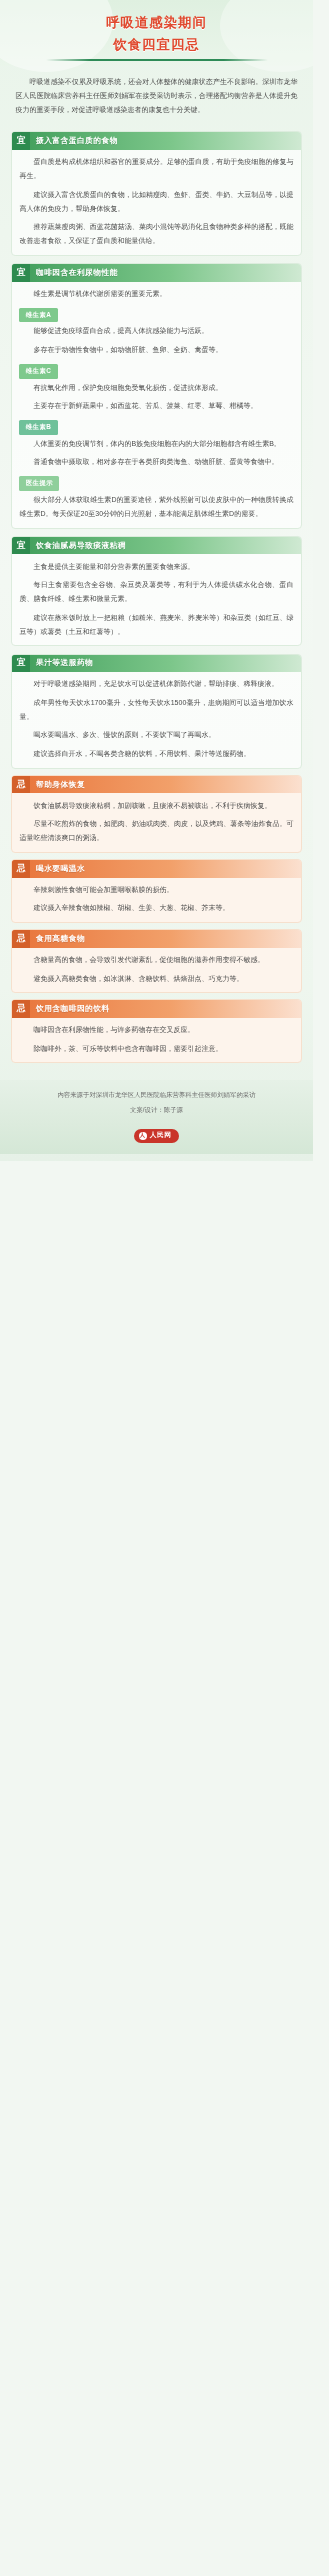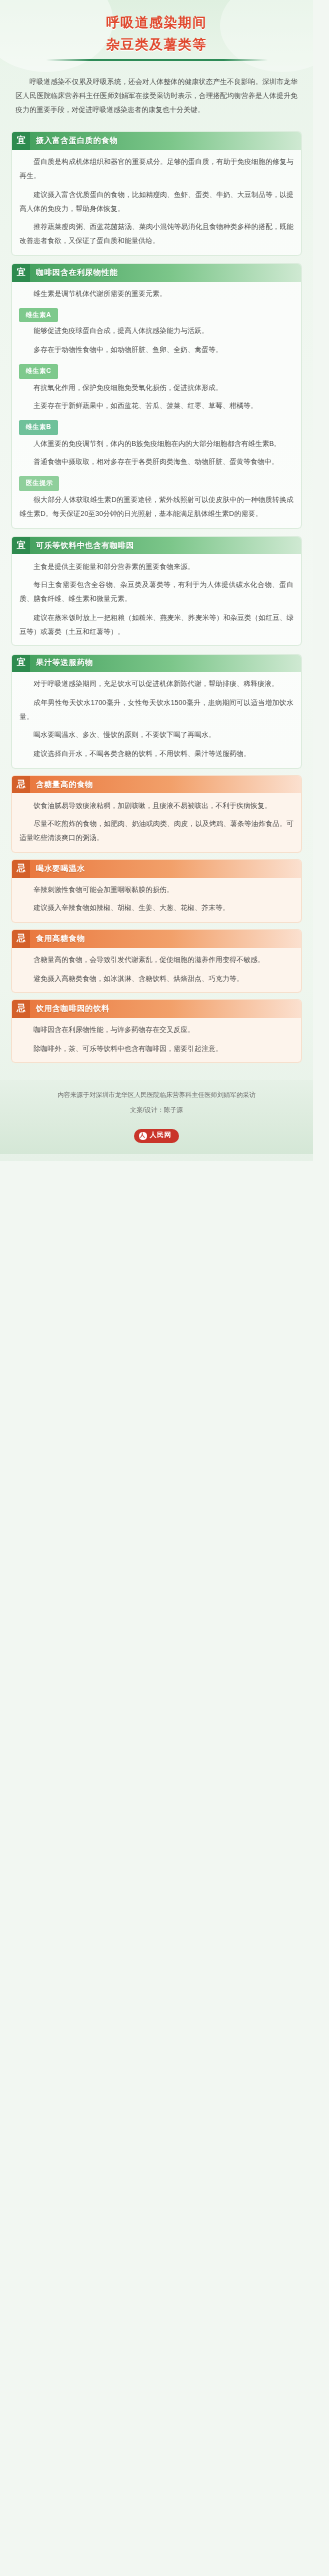--- a/index.html
+++ b/index.html
@@ -190,21 +190,21 @@
   .spacer { height: 5.2px; }
 </style>
 </head>
 <body>
 
 <div class="page">
 
   <div class="header">
     <div class="title-wrap">
       <div class="title-main">呼吸道感染期间</div>
-      <div class="title-sub">杂豆类及薯类等</div>
+      <div class="title-sub">饮食四宜四忌</div>
       <div class="title-rule"></div>
     </div>
   </div>
 
   <div class="intro">
     <p>呼吸道感染不仅累及呼吸系统，还会对人体整体的健康状态产生不良影响。深圳市龙华区人民医院临床营养科主任医师刘娟军在接受采访时表示，合理搭配均衡营养是人体提升免疫力的重要手段，对促进呼吸道感染患者的康复也十分关键。</p>
   </div>
 
   <div class="yi-card">
     <div class="sec-head yi">
@@ -239,21 +239,21 @@
       <p>普通食物中摄取取，相对多存在于各类肝肉类海鱼、动物肝脏、蛋黄等食物中。</p>
 
       <div class="sub-pill warm">医生提示</div>
       <p>很大部分人体获取维生素D的重要途径，紫外线照射可以使皮肤中的一种物质转换成维生素D。每天保证20至30分钟的日光照射，基本能满足肌体维生素D的需要。</p>
     </div>
   </div>
 
   <div class="yi-card">
     <div class="sec-head yi">
       <div class="sec-badge">宜</div>
-      <div class="sec-title">可乐等饮料中也含有咖啡因</div>
+      <div class="sec-title">饮食油腻易导致痰液粘稠</div>
     </div>
     <div class="sec-body">
       <p>主食是提供主要能量和部分营养素的重要食物来源。</p>
       <p>每日主食需要包含全谷物、杂豆类及薯类等，有利于为人体提供碳水化合物、蛋白质、膳食纤维、维生素和微量元素。</p>
       <p>建议在蒸米饭时放上一把粗粮（如糙米、燕麦米、荞麦米等）和杂豆类（如红豆、绿豆等）或薯类（土豆和红薯等）。</p>
     </div>
   </div>
 
   <div class="yi-card">
     <div class="sec-head yi">
@@ -264,21 +264,21 @@
       <p>对于呼吸道感染期间，充足饮水可以促进机体新陈代谢，帮助排痰、稀释痰液。</p>
       <p>成年男性每天饮水1700毫升，女性每天饮水1500毫升，患病期间可以适当增加饮水量。</p>
       <p>喝水要喝温水、多次、慢饮的原则，不要饮下喝了再喝水。</p>
       <p>建议选择白开水，不喝各类含糖的饮料，不用饮料、果汁等送服药物。</p>
     </div>
   </div>
 
   <div class="ji-card">
     <div class="sec-head ji">
       <div class="sec-badge">忌</div>
-      <div class="sec-title">含糖量高的食物</div>
+      <div class="sec-title">帮助身体恢复</div>
     </div>
     <div class="sec-body">
       <p>饮食油腻易导致痰液粘稠，加剧咳嗽，且痰液不易被咳出，不利于疾病恢复。</p>
       <p>尽量不吃煎炸的食物，如肥肉、奶油或肉类、肉皮，以及烤鸡、薯条等油炸食品。可适量吃些清淡爽口的粥汤。</p>
     </div>
   </div>
 
   <div class="ji-card">
     <div class="sec-head ji">
       <div class="sec-badge">忌</div>

